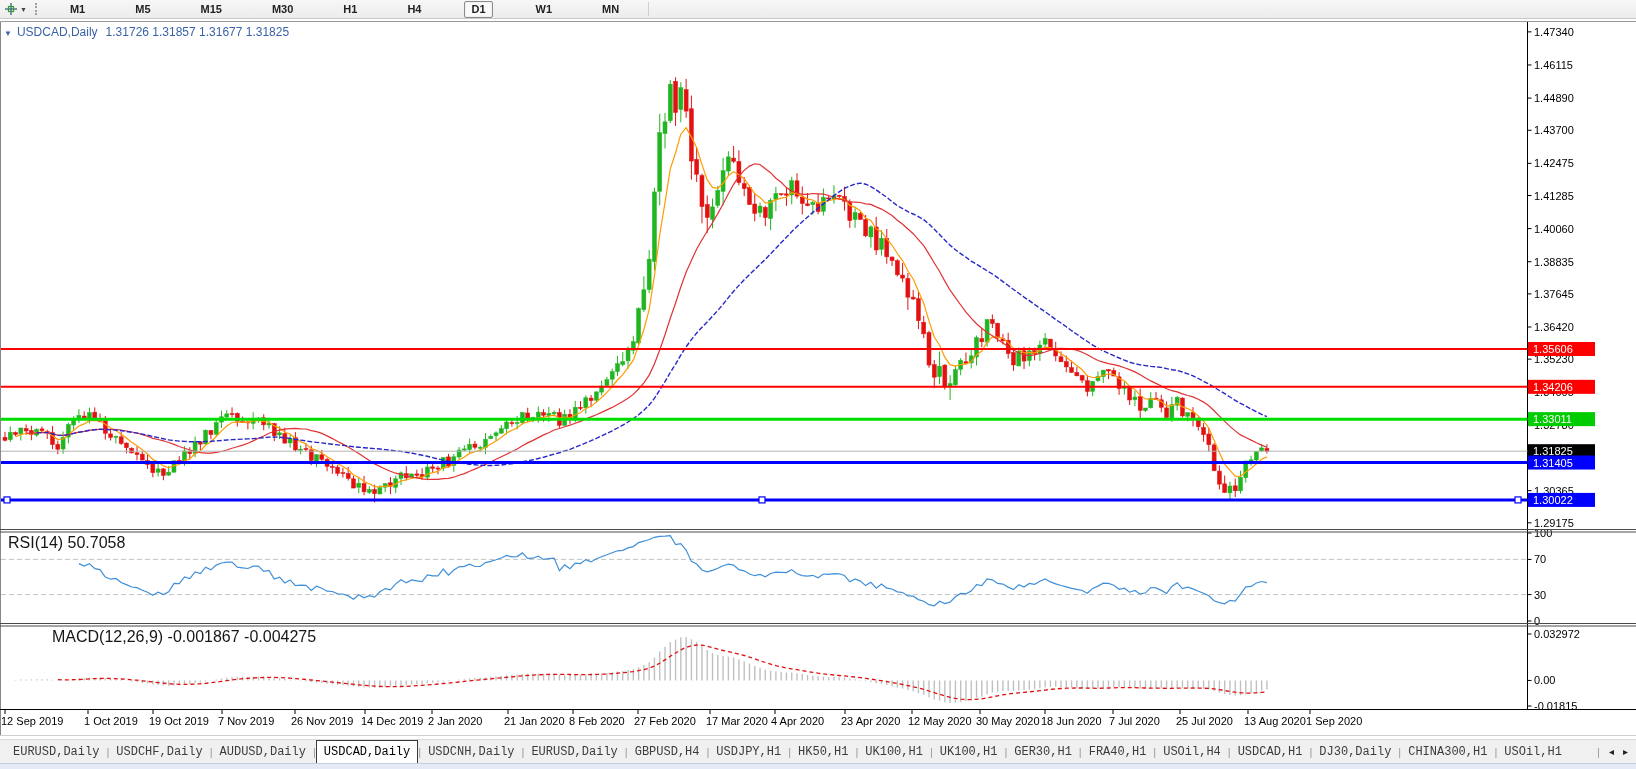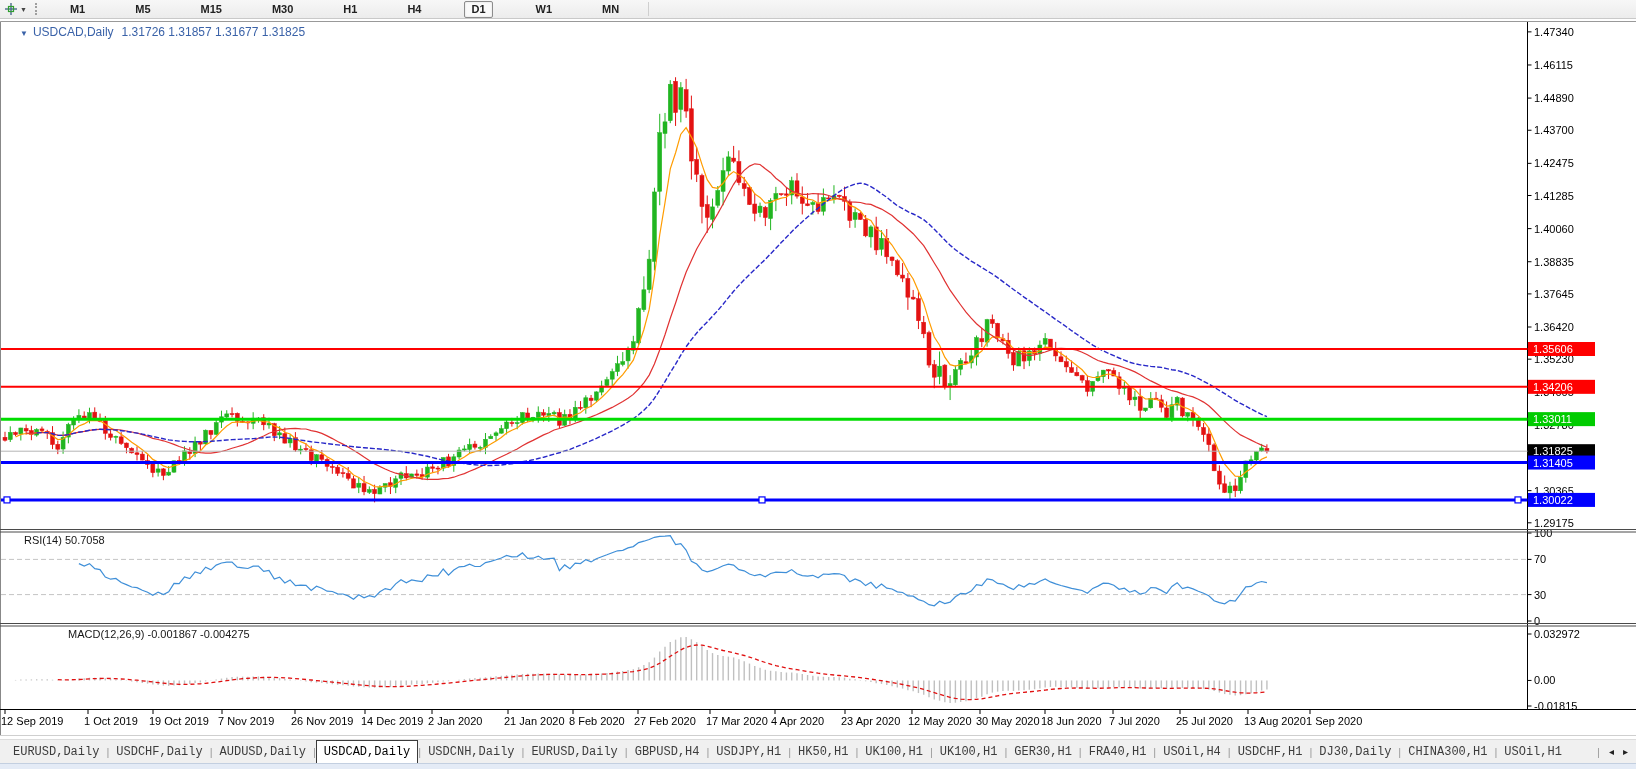--- a/index.html
+++ b/index.html
@@ -20,25 +20,25 @@
   .grip{width:2px;height:12px;border-left:2px dotted #9f9f9f;margin:0 6px 0 4px;}
   .vsep{width:1px;height:14px;background:#cfcfcf;margin:0 4px;}
   .tf-btn{
     height:15px;line-height:15px;padding:0 6px;margin:0 18px;
     font-size:11px;font-weight:bold;color:#222;border:1px solid transparent;border-radius:2px;
     cursor:default;
   }
   .tf-btn.active{background:#fafafa;border-color:#8c8c8c;box-shadow:inset 0 0 2px #d8d8d8;}
   
   .chart-title{
-    position:absolute;top:25px;left:20px;z-index:3;font-size:12px;color:#3a62a8;white-space:nowrap;
+    position:absolute;top:25px;left:4px;z-index:3;font-size:12px;color:#3a62a8;white-space:nowrap;
   }
   .chart-title .caret{font-size:8px;margin-right:5px;color:#3a62a8;}
   .chart-title .ohlc{margin-left:8px;}
-  .pane-label{position:absolute;left:24px;z-index:3;font-size:11px;color:#161616;white-space:nowrap;}
+  .pane-label{position:absolute;left:8px;z-index:3;font-size:16px;color:#161616;white-space:nowrap;}
   #rsi-label{top:534px;}
   #macd-label{top:628px;margin-left:44px;}
   
   .tabbar{
     position:absolute;left:0;right:0;top:739px;height:23px;z-index:6;
     background:#f0f0f0;border-top:1px solid #dcdcdc;
     display:flex;align-items:stretch;font-size:12px;color:#3c3c3c;
   }
   .tabs-scroll{display:flex;align-items:stretch;overflow:hidden;flex:1 1 auto;padding-left:6px;}
   .tab{display:flex;align-items:center;padding:0 7px;white-space:nowrap;flex:0 0 auto;cursor:default;font-family:Liberation Mono, monospace;}
@@ -976,21 +976,21 @@
       <div class="tab">UK100,H1</div>
       <span class="tabsep">|</span>
       <div class="tab">UK100,H1</div>
       <span class="tabsep">|</span>
       <div class="tab">GER30,H1</div>
       <span class="tabsep">|</span>
       <div class="tab">FRA40,H1</div>
       <span class="tabsep">|</span>
       <div class="tab">USOil,H4</div>
       <span class="tabsep">|</span>
-      <div class="tab">USDCHF,H1</div>
+      <div class="tab">USDCAD,H1</div>
       <span class="tabsep">|</span>
       <div class="tab">DJ30,Daily</div>
       <span class="tabsep">|</span>
       <div class="tab">CHINA300,H1</div>
       <span class="tabsep">|</span>
       <div class="tab">USOil,H1</div>
     </div>
   <div class="tab-arrows">
     <span class="tabsep">|</span>
     <span>◂</span>

